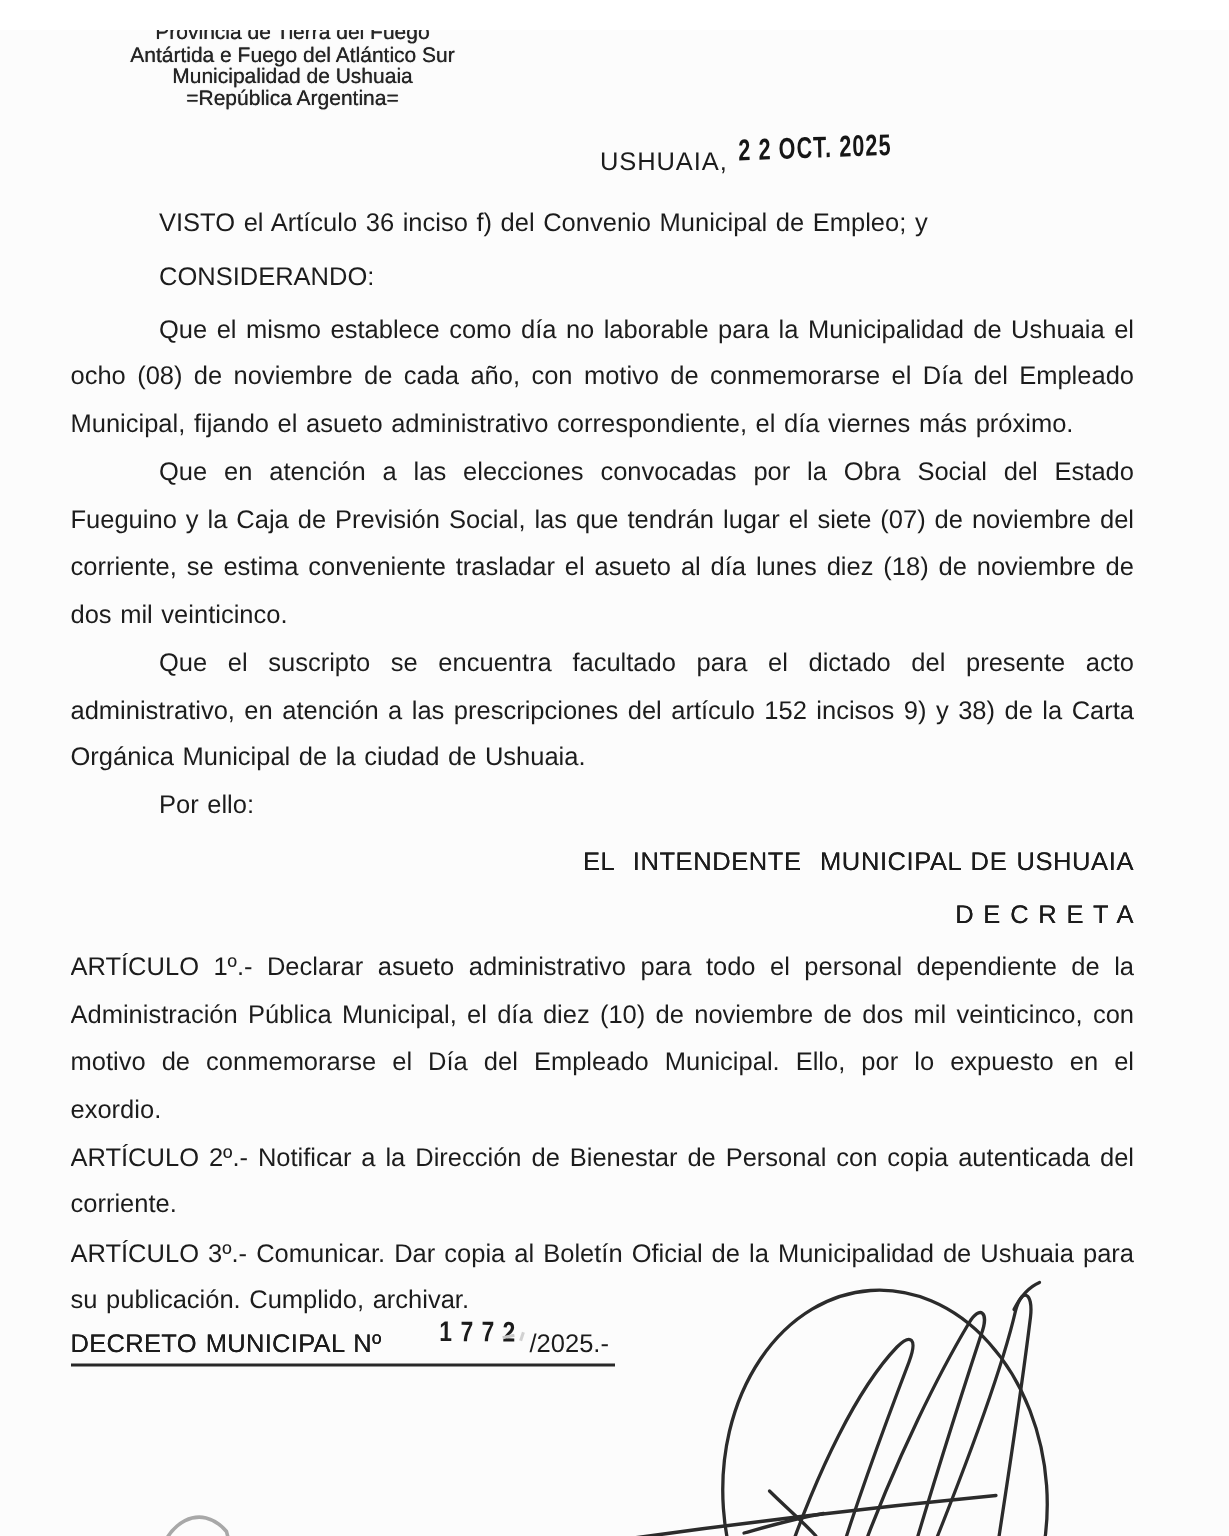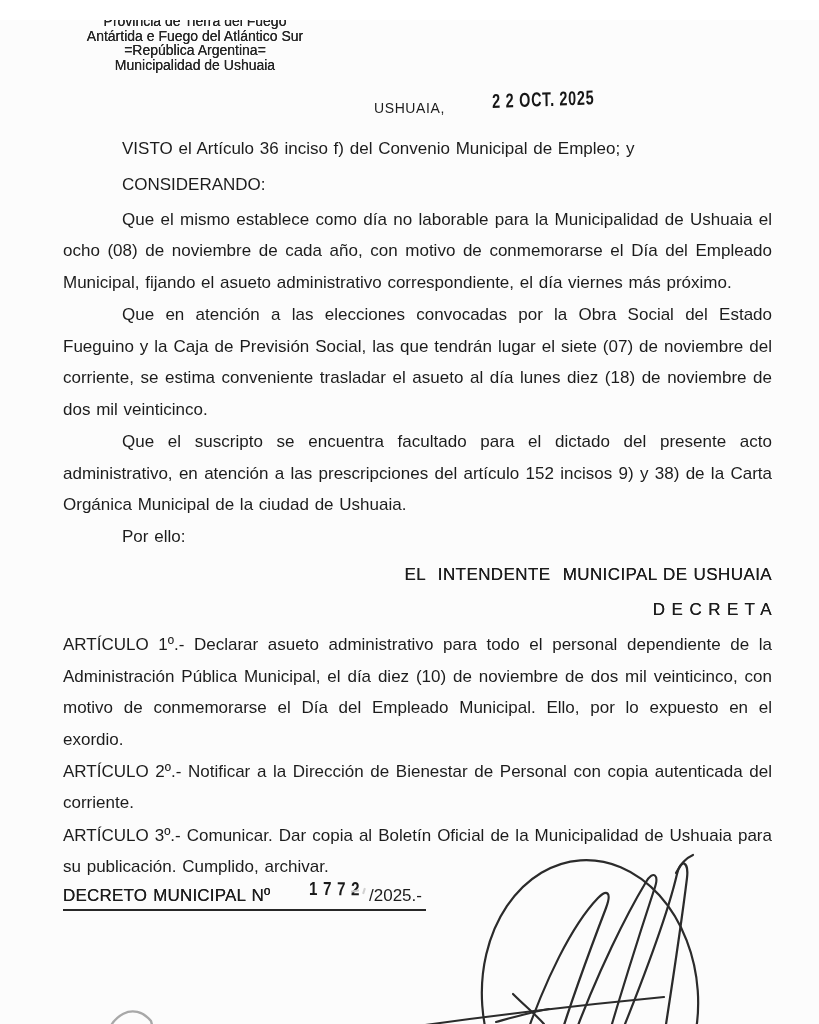--- a/index.html
+++ b/index.html
@@ -14,33 +14,33 @@
   }
   .scan{filter:blur(.3px);}
   
   .letterhead{
     position:absolute;left:45px;top:-6px;width:300px;
     text-align:center;font-size:14px;line-height:14.5px;
     color:#242424;text-shadow:0 0 .45px #242424;
   }
   
   .city{
-    position:absolute;left:374px;top:79px;
-    font-size:14px;line-height:18px;letter-spacing:.6px;
+    position:absolute;left:400px;top:79px;
+    font-size:17px;line-height:18px;letter-spacing:.6px;
   }
   .date-stamp{
     position:absolute;left:492px;top:70px;
     font-size:20px;font-weight:bold;color:#161616;
     letter-spacing:1px;white-space:pre;
     display:inline-block;
     transform:scaleX(.72) rotate(-1.5deg);transform-origin:left top;
   }
   
   .doc-body{
-    position:absolute;left:63px;top:113px;width:709px;
+    position:absolute;left:47px;top:113px;width:709px;
     font-size:17px;line-height:31.5px;
     word-spacing:1px;
   }
   .doc-body p{margin:0;}
   .indent{text-indent:59px;}
   .just{text-align:justify;text-align-last:left;-moz-text-align-last:left;}
   .mt-considerando{margin-top:4px !important;}
   .mt-p1{margin-top:3.5px !important;}
   .mt-p2,.mt-p3,.mt-art3{margin-top:1px !important;}
   .mt-porello,.mt-art2{margin-top:.5px !important;}
@@ -76,22 +76,22 @@
 </head>
 <body>
 
 <div class="page">
 
   <div class="scan">
 
     <div class="letterhead">
       <div>Provincia de Tierra del Fuego</div>
       <div>Antártida e Fuego del Atlántico Sur</div>
+      <div>Municipalidad de Ushuaia</div>
       <div>=República Argentina=</div>
-      <div>Municipalidad de Ushuaia</div>
     </div>
 
     <span class="city">USHUAIA,</span>
     <span class="date-stamp">2 2 OCT. 2025</span>
 
     <div class="doc-body">
       <p class="indent">VISTO el Artículo 36 inciso f) del Convenio Municipal de Empleo; y</p>
       <p class="indent mt-considerando">CONSIDERANDO:</p>
       <p class="indent just mt-p1">Que el mismo establece como día no laborable para la Municipalidad de Ushuaia el ocho (08) de noviembre de cada año, con motivo de conmemorarse el Día del Empleado Municipal, fijando el asueto administrativo correspondiente, el día viernes más próximo.</p>
       <p class="indent just mt-p2">Que en atención a las elecciones convocadas por la Obra Social del Estado Fueguino y la Caja de Previsión Social, las que tendrán lugar el siete (07) de noviembre del corriente, se estima conveniente trasladar el asueto al día lunes diez (18) de noviembre de dos mil veinticinco.</p>

